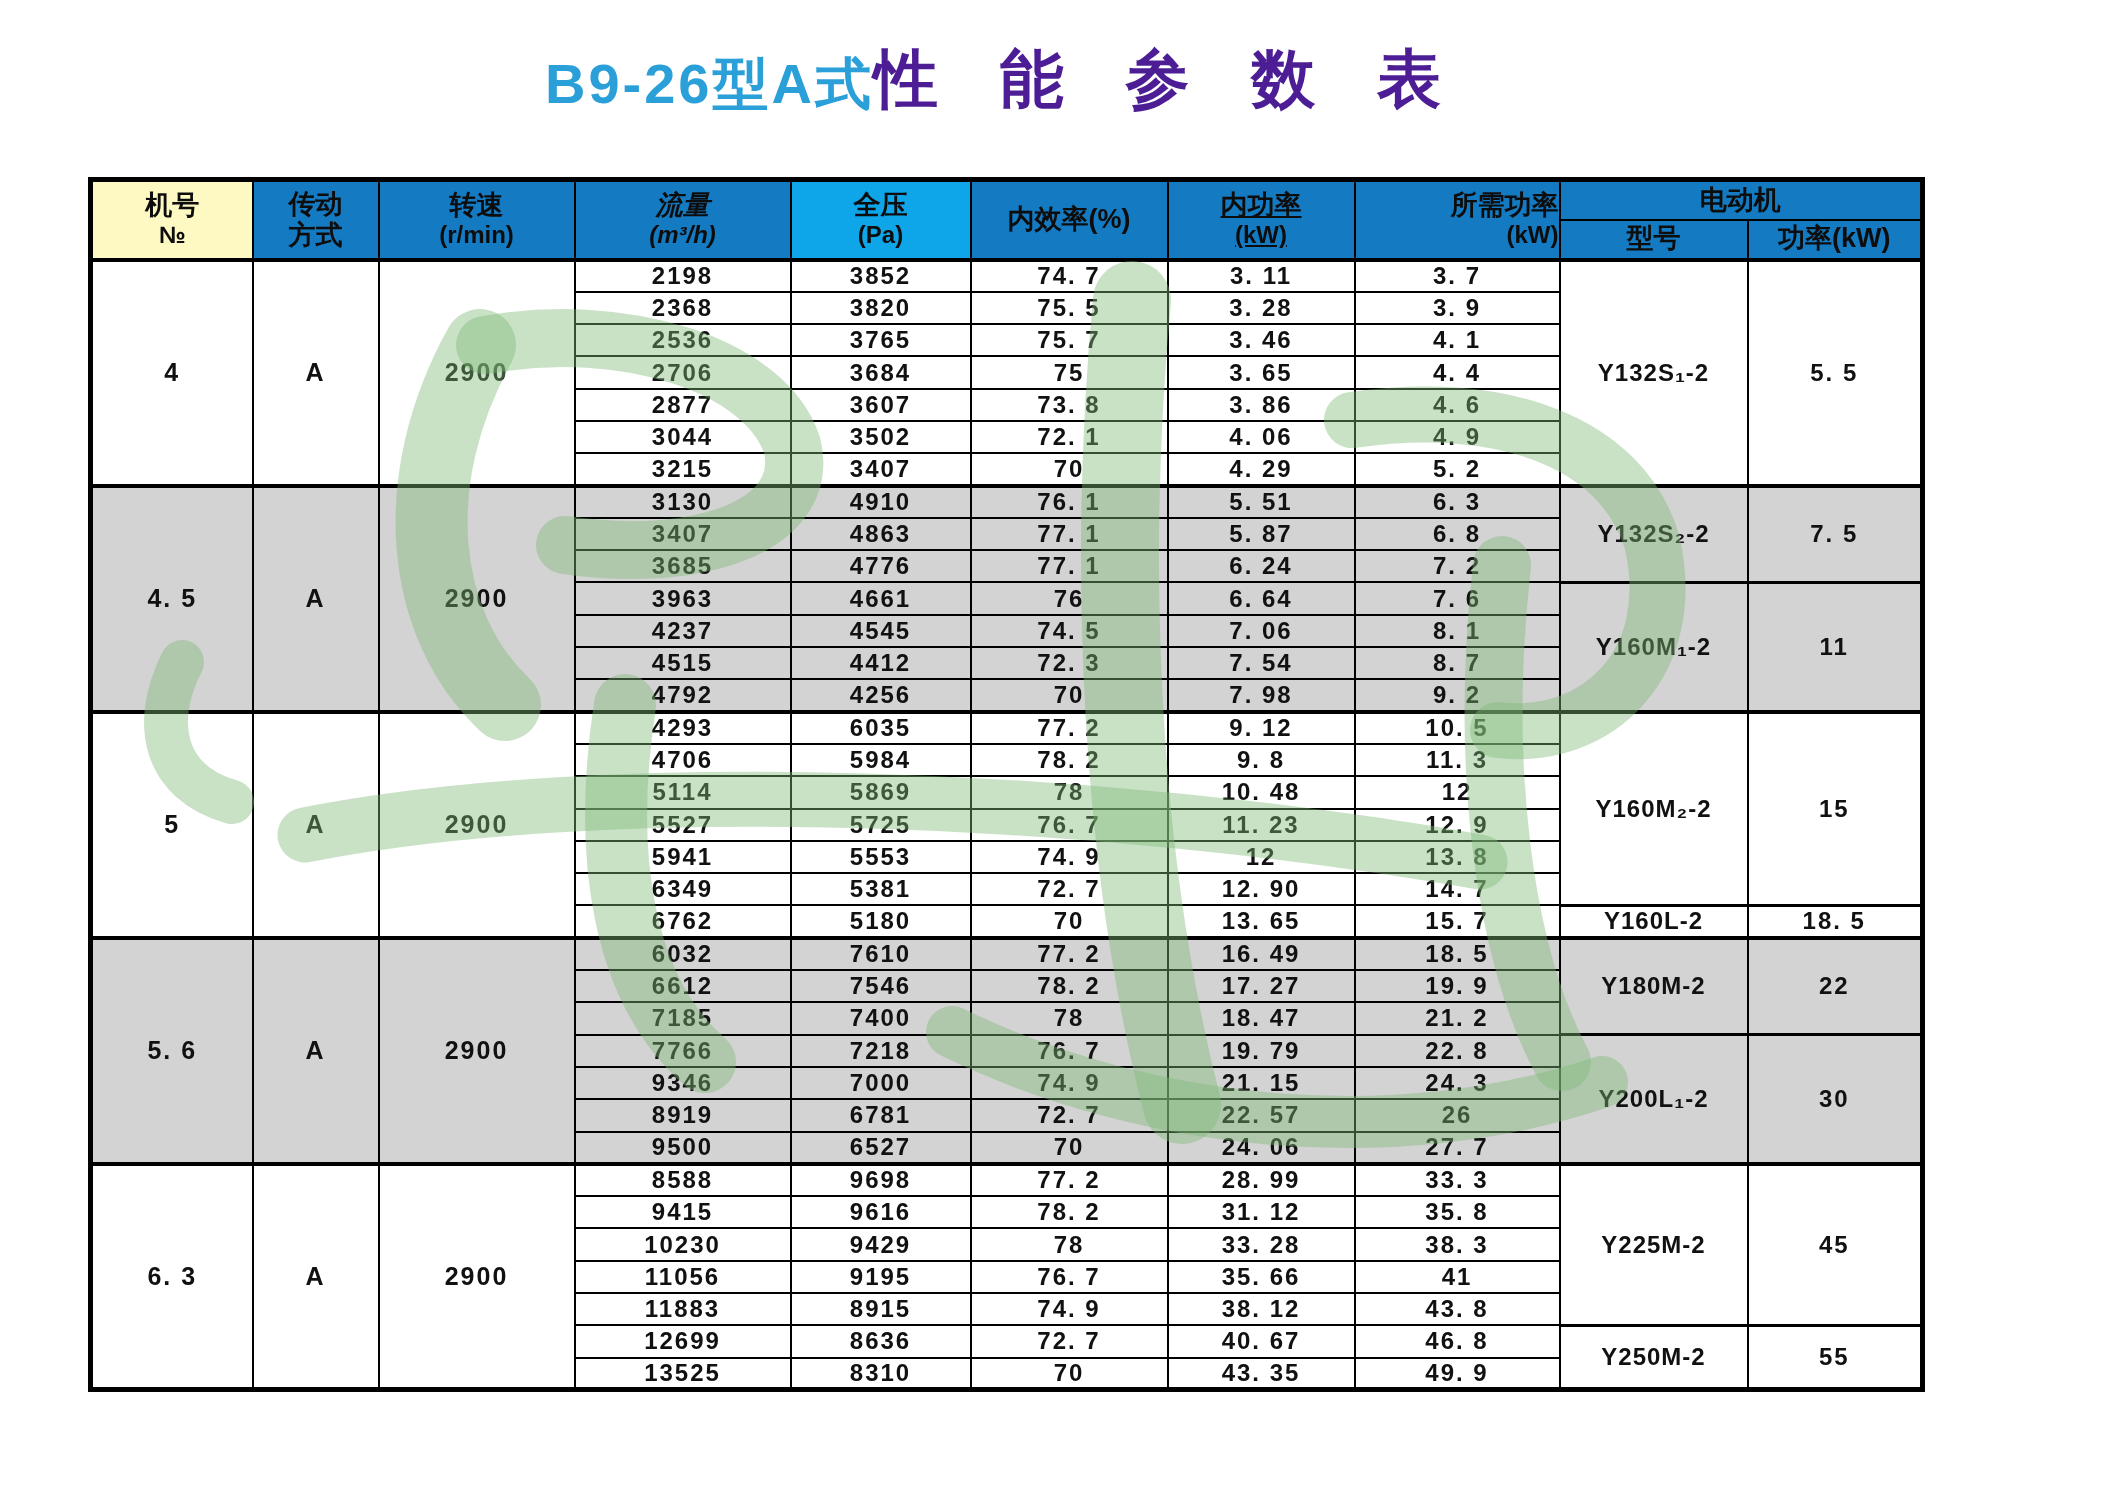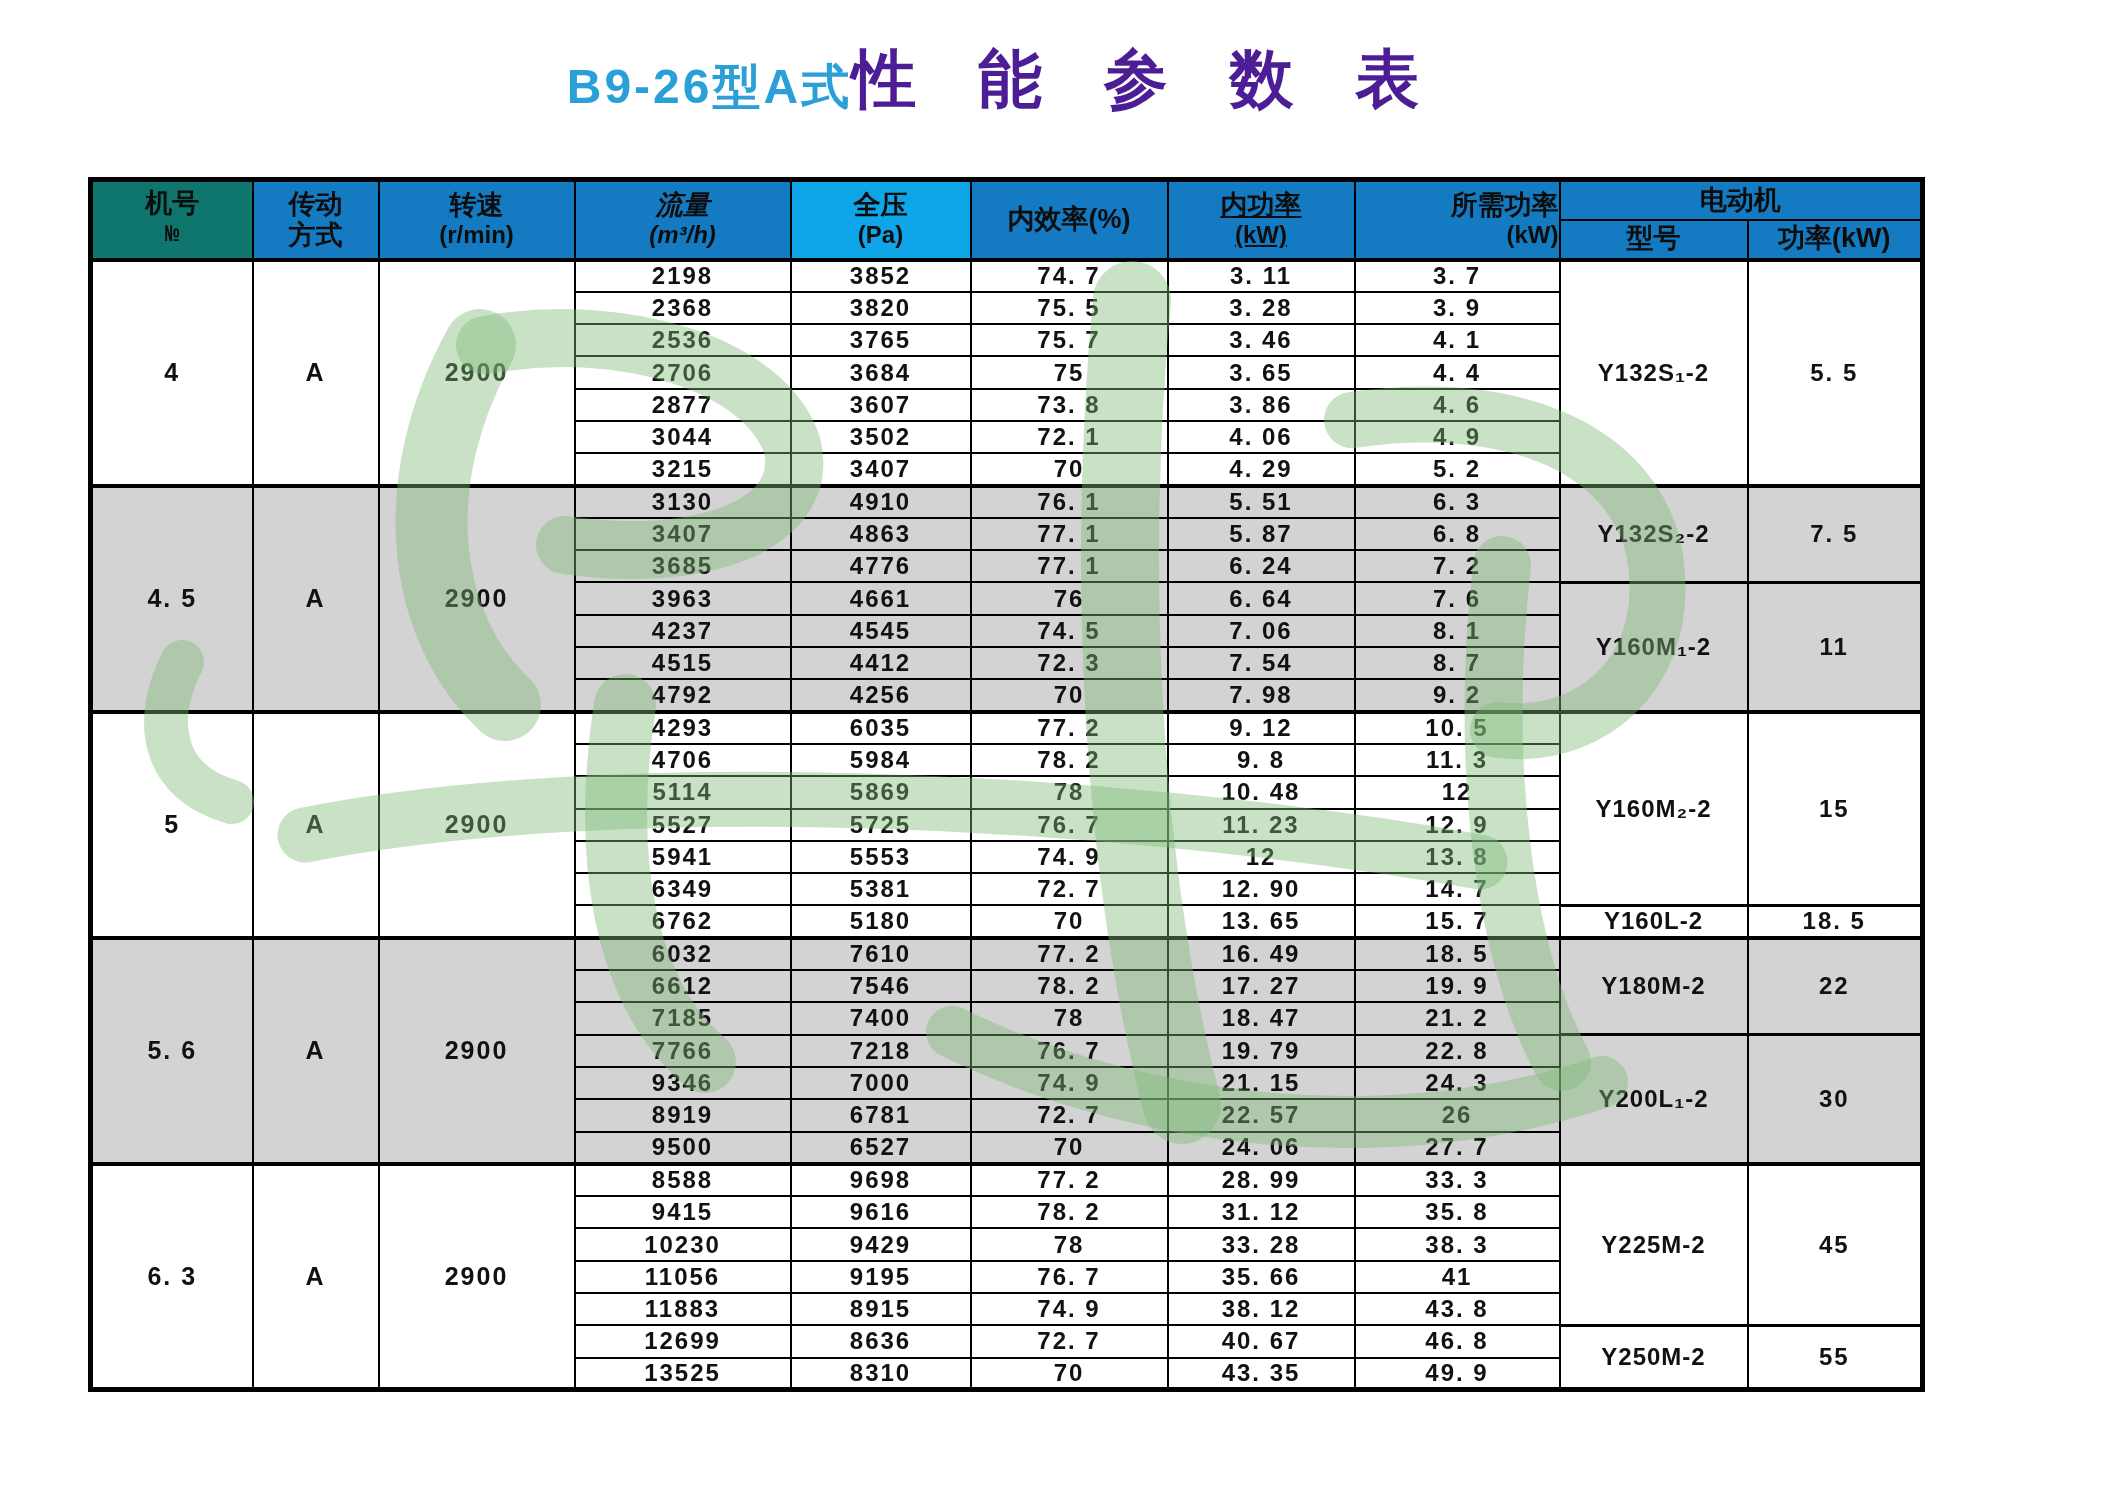--- a/index.html
+++ b/index.html
@@ -9,21 +9,21 @@
     background:#ffffff;
     overflow:hidden;
     font-family:"Liberation Sans",sans-serif;
   }
   
   .title{
     position:absolute;left:88px;top:44px;width:1832px;
     text-align:center;white-space:nowrap;
     font-weight:bold;line-height:1.1;
   }
-  .title .blue{font-size:48px;letter-spacing:3px;}
+  .title .blue{font-size:56px;letter-spacing:3px;}
   .title .black{font-size:64px;letter-spacing:22px;color:#4c1d95;vertical-align:2px;}
   
   .tbl-wrap{position:absolute;left:88px;top:177px;}
   table{
     border-collapse:collapse;table-layout:fixed;
     width:1832px;
     border:5px solid #000;
   }
   th,td{
     border:2px solid #000;
@@ -72,21 +72,21 @@
         <col style="width:216px">
           <col style="width:180px">
           <col style="width:197px">
         <col style="width:187px">
           <col style="width:205px">
           <col style="width:188px">
         <col style="width:175px">
       </colgroup>
       <thead>
         <tr class="h1">
-          <th rowspan="2" style="background: #0f766e; font-family: Liberation Mono, monospace;">
+          <th rowspan="2" style="background: #fef9c3;">
             <div>机号</div>
             <div class="unit">№</div>
           </th>
           <th rowspan="2" style="background: rgb(20, 122, 194);">
             <div>传动</div>
             <div>方式</div>
           </th>
           <th rowspan="2" style="background: rgb(20, 122, 194);">
             <div>转速</div>
             <div class="unit">(r/min)</div>

